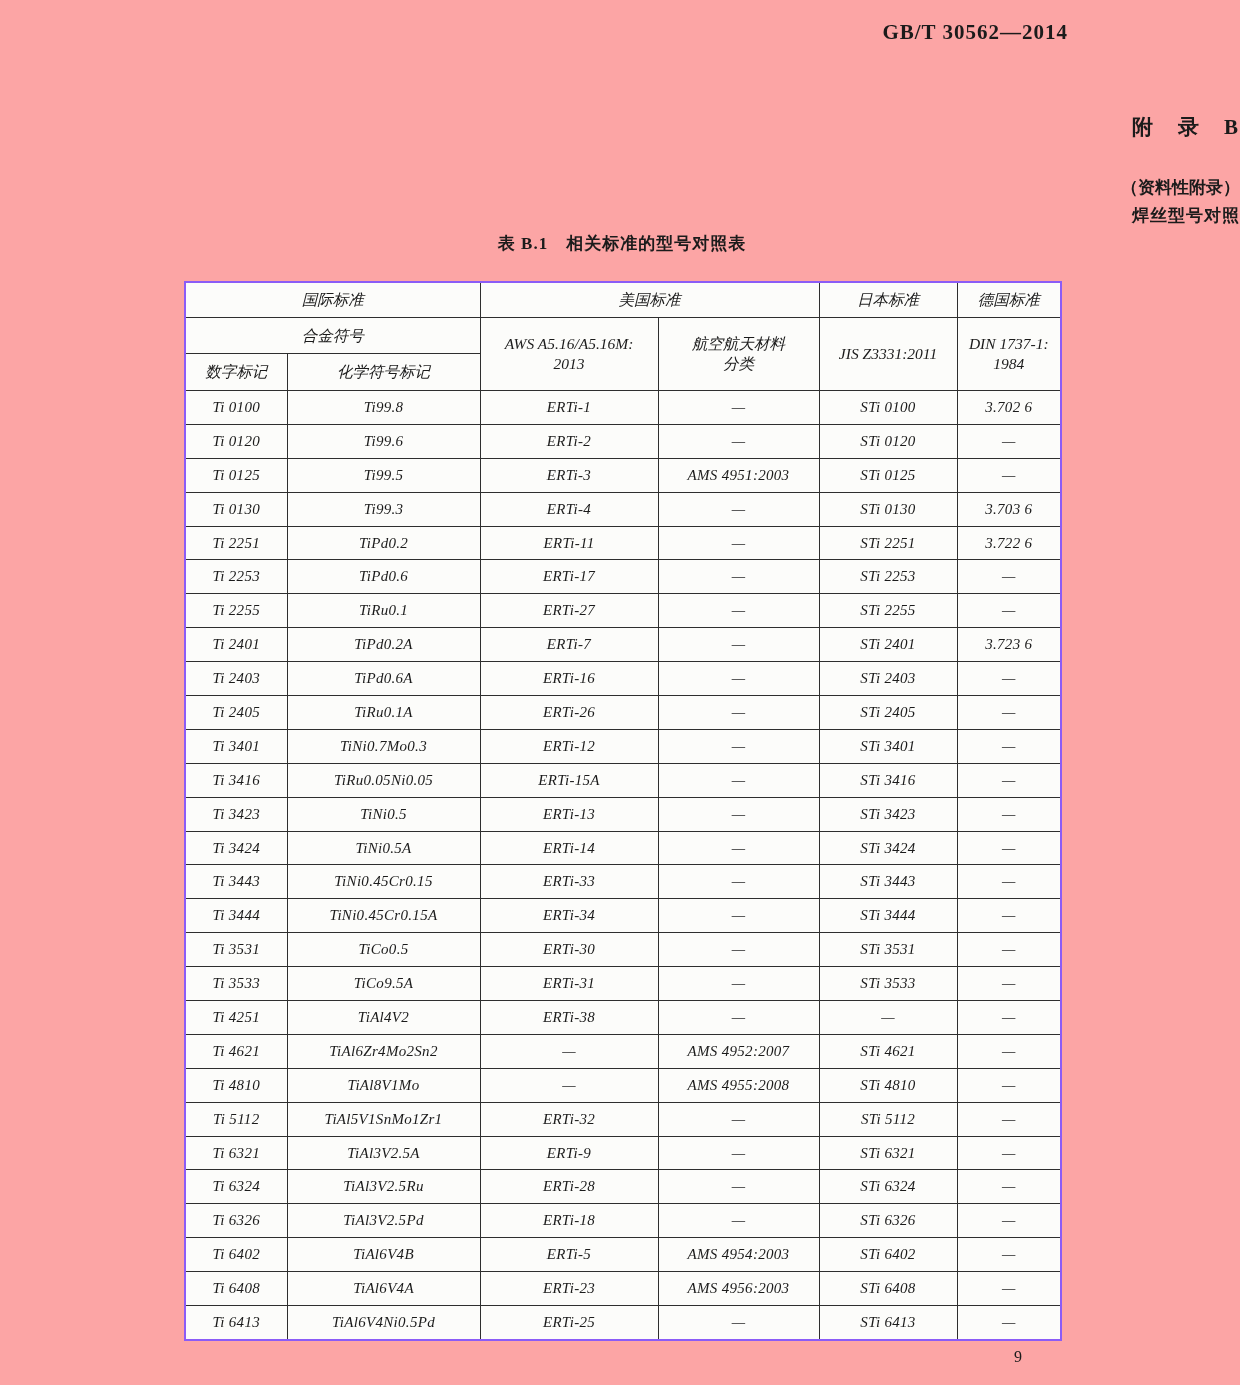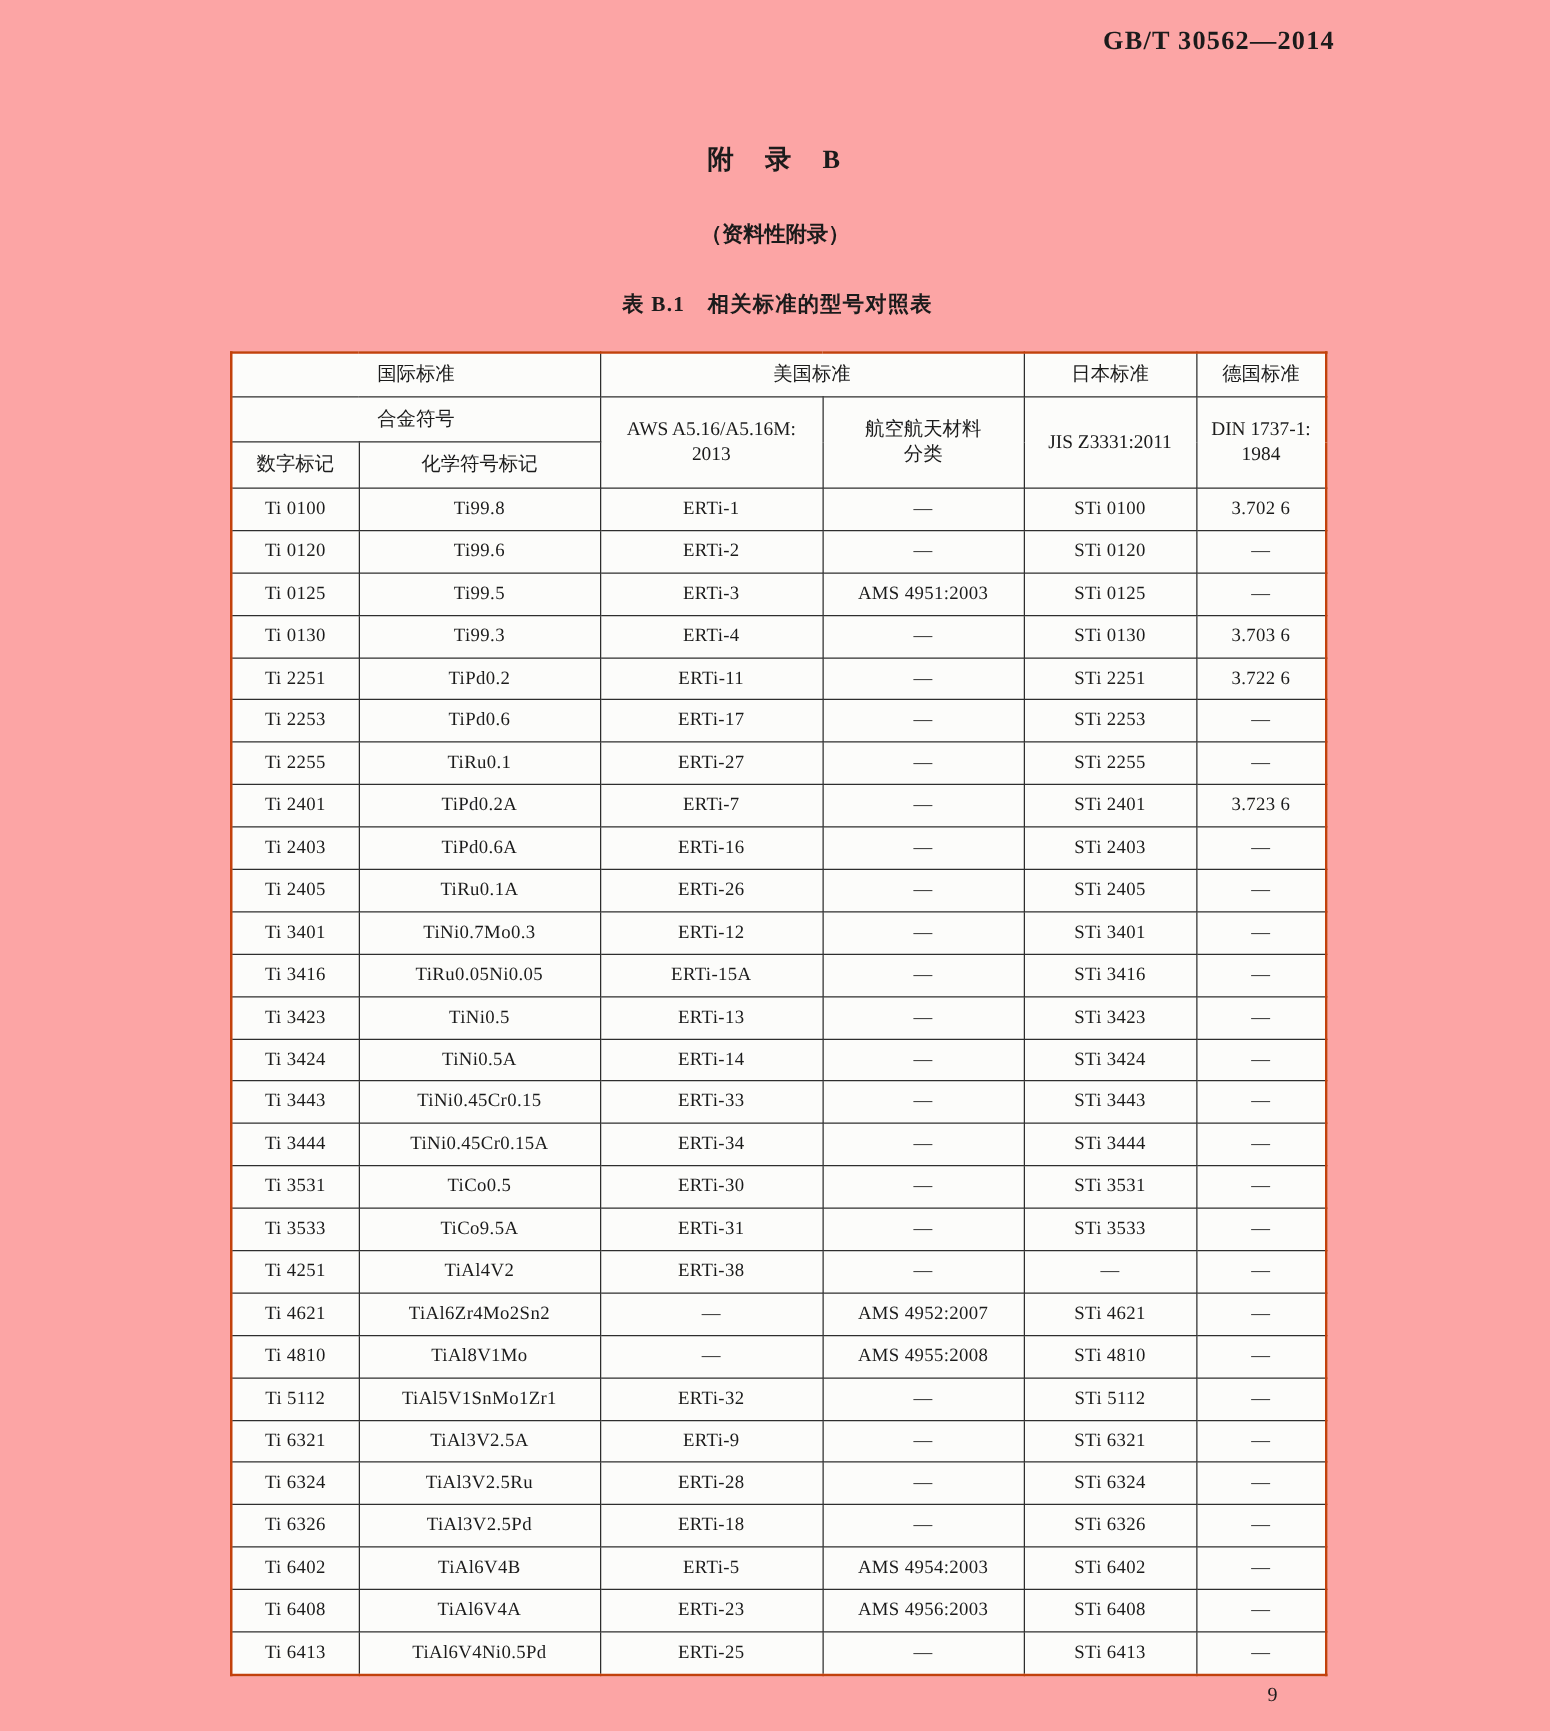--- a/index.html
+++ b/index.html
@@ -13,21 +13,21 @@
   .page{
     position:absolute;left:0;top:0;width:1240px;height:1385px;
     background:#fca5a5;
     overflow:hidden;
   }
   .std-code{
     position:absolute;top:20px;right:172px;
     font-size:21px;font-weight:bold;letter-spacing:1px;
     white-space:pre;
   }
-  .titles{position:absolute;left:0;top:112px;width:1240px;text-align:center;}
+  .titles{position:absolute;left:0;top:112px;width:1240px;text-align:right;}
   .t-main{font-size:21px;font-weight:bold;letter-spacing:2px;line-height:30px;}
   .t-sub{font-size:17px;font-weight:bold;line-height:28px;margin-top:32px;}
   .t-head{font-size:17px;font-weight:bold;letter-spacing:1px;line-height:28px;}
   .caption{
     position:absolute;left:184px;top:232px;width:876px;
     text-align:center;font-size:17px;font-weight:bold;letter-spacing:1px;
     white-space:pre;
   }
   table.cmp{
     position:absolute;left:184px;top:281px;
@@ -38,41 +38,42 @@
   table.cmp th,table.cmp td{
     border:1px solid #2e2e2e;
     text-align:center;vertical-align:middle;
     font-weight:normal;
     font-size:15px;
     padding:0 2px;
     white-space:pre-line;
     color:#1b1b1b;
     overflow:hidden;
   }
-  table.cmp{border:2px solid #c2410c;}
+  table.cmp{border:2px solid #8b5cf6;font-style:italic;}
   table.cmp thead th{font-size:15.5px;line-height:20px;}
   table.cmp thead tr.hr1 th{height:34px;}
   table.cmp thead tr.hr2 th{height:35px;}
   table.cmp thead tr.hr3 th{height:36px;}
   table.cmp tbody td{height:32.9px;letter-spacing:0.3px;}
   .pagenum{
     position:absolute;left:1014px;top:1348px;
     font-size:16px;
   }
 </style>
 </head>
 <body>
 
 <div class="page">
 
   <div class="std-code">GB/T 30562—2014</div>
 
   <div class="titles">
     <div class="t-main">附　录　B</div>
     <div class="t-sub">（资料性附录）</div>
+    <div class="t-head">焊丝型号对照</div>
   </div>
 
   <div class="caption">表 B.1　相关标准的型号对照表</div>
 
   <table class="cmp">
     <colgroup>
       <col style="width:102px">
       <col style="width:193px">
       <col style="width:178px">
       <col style="width:161px">

